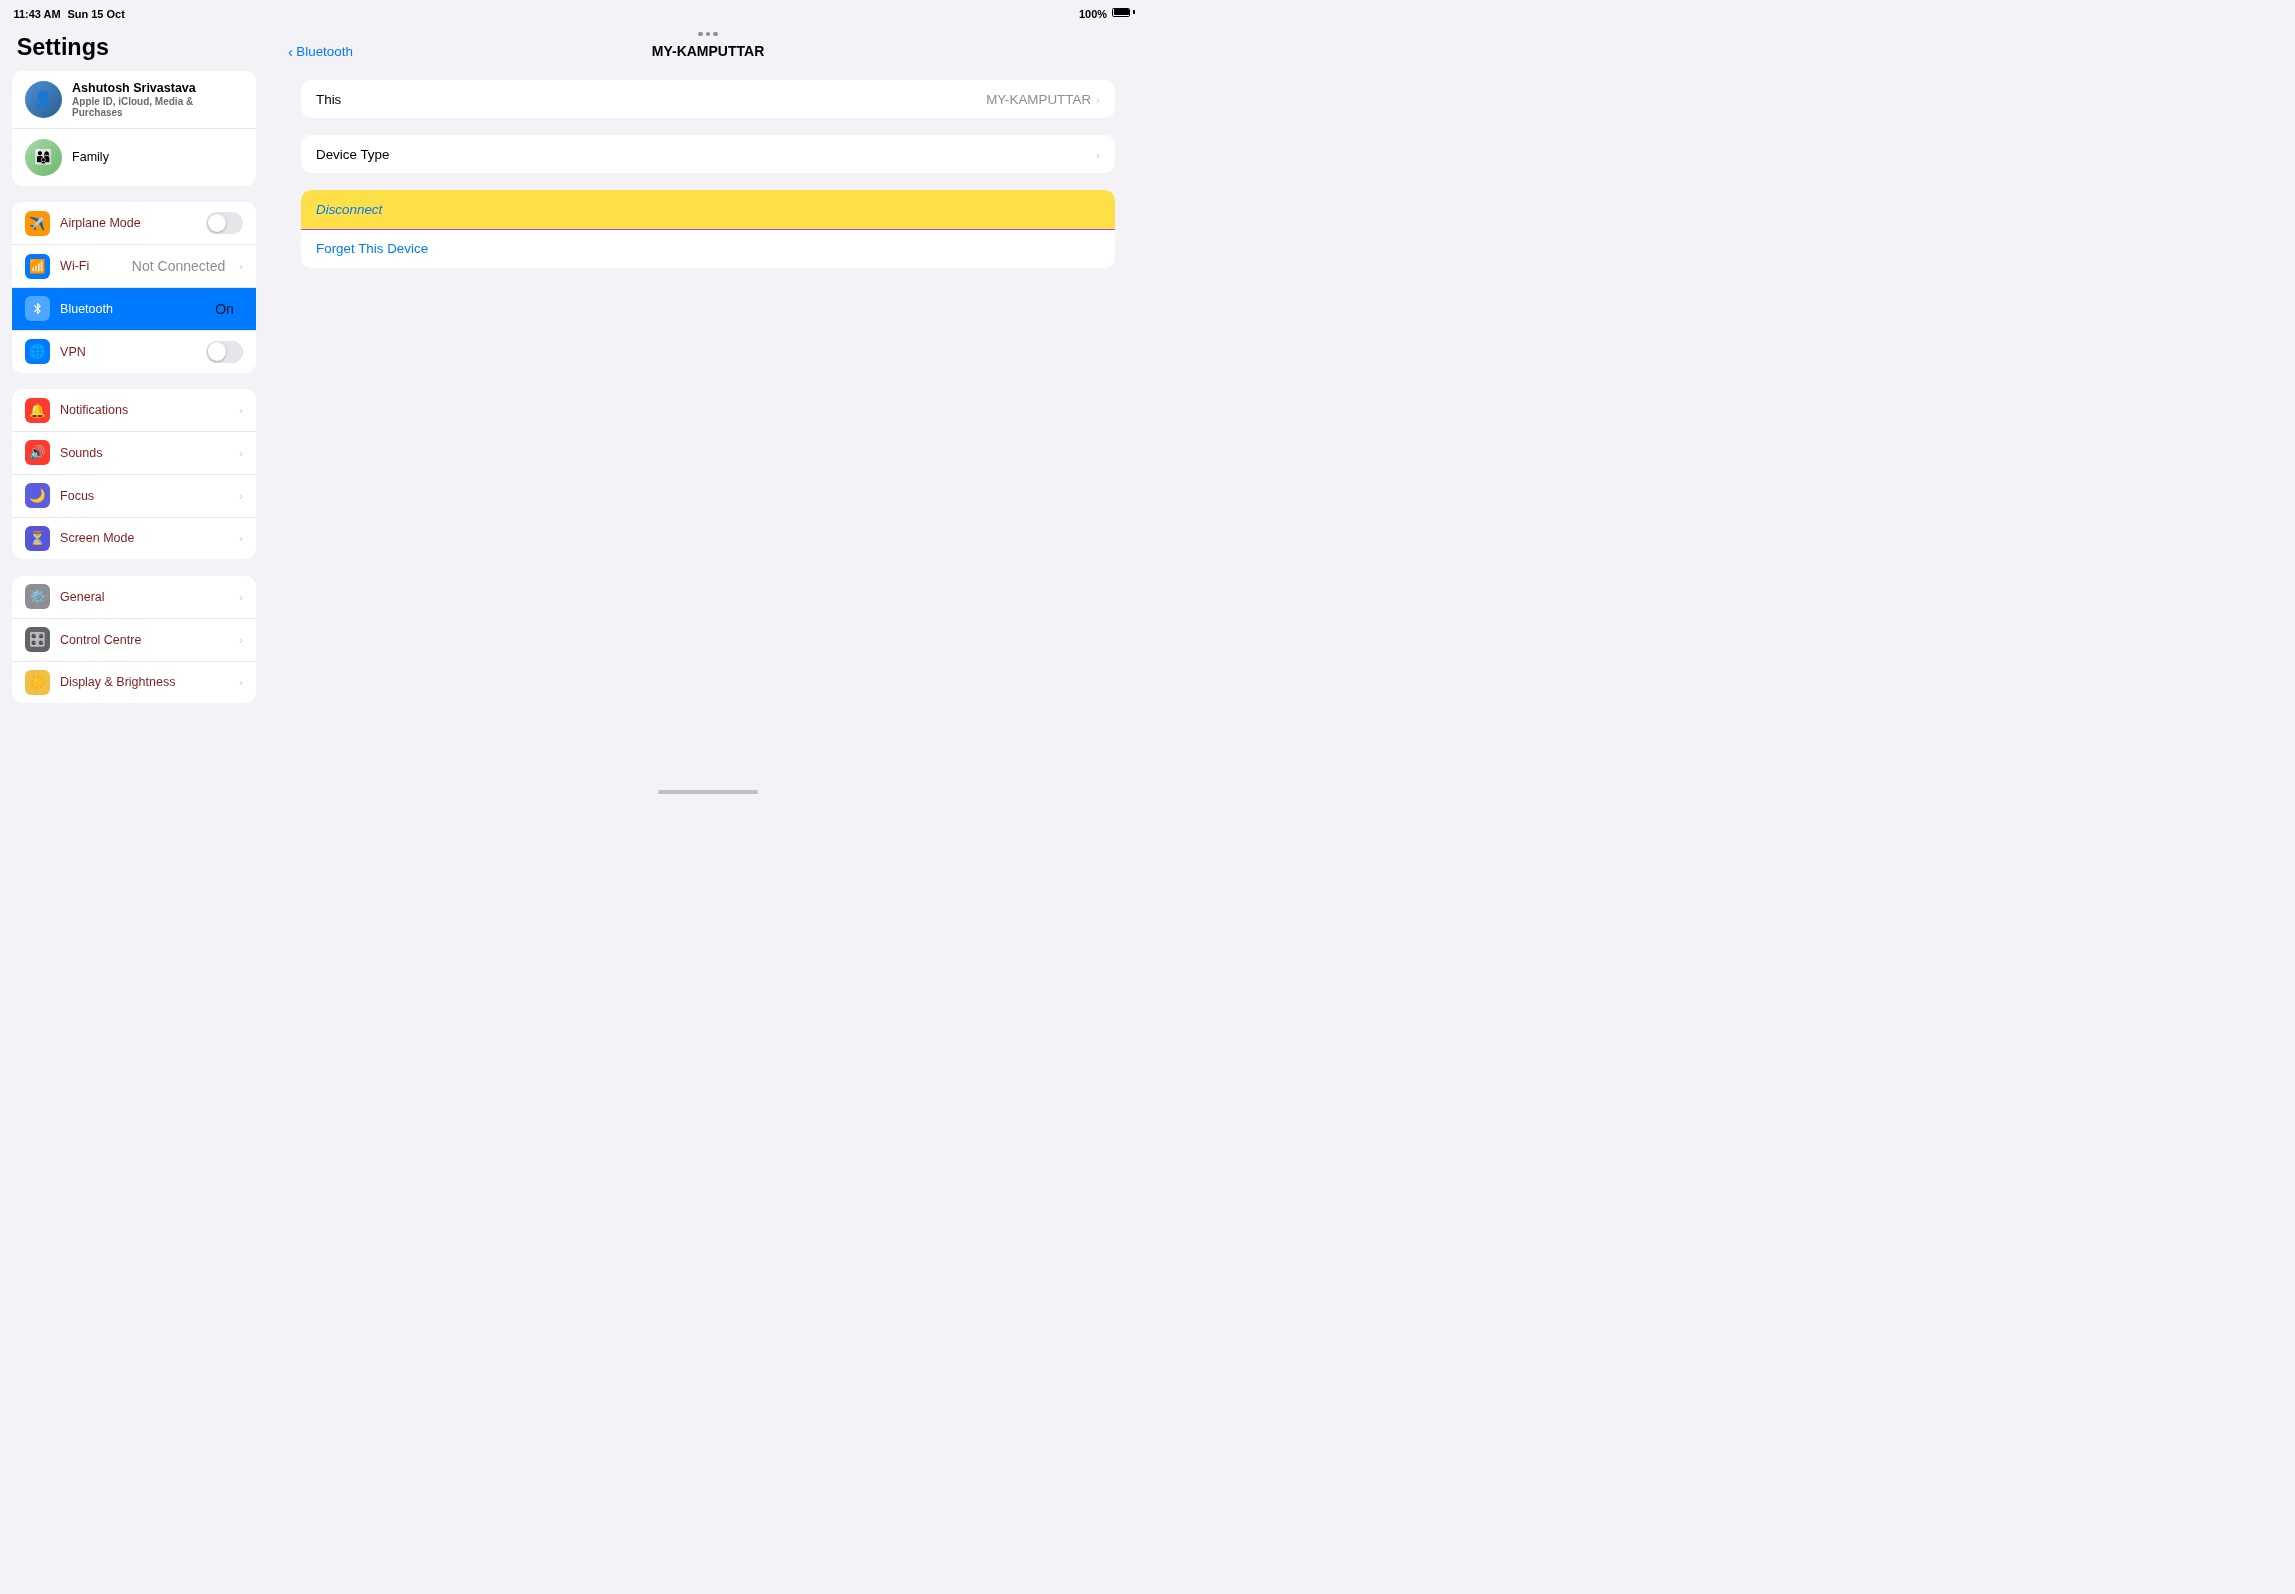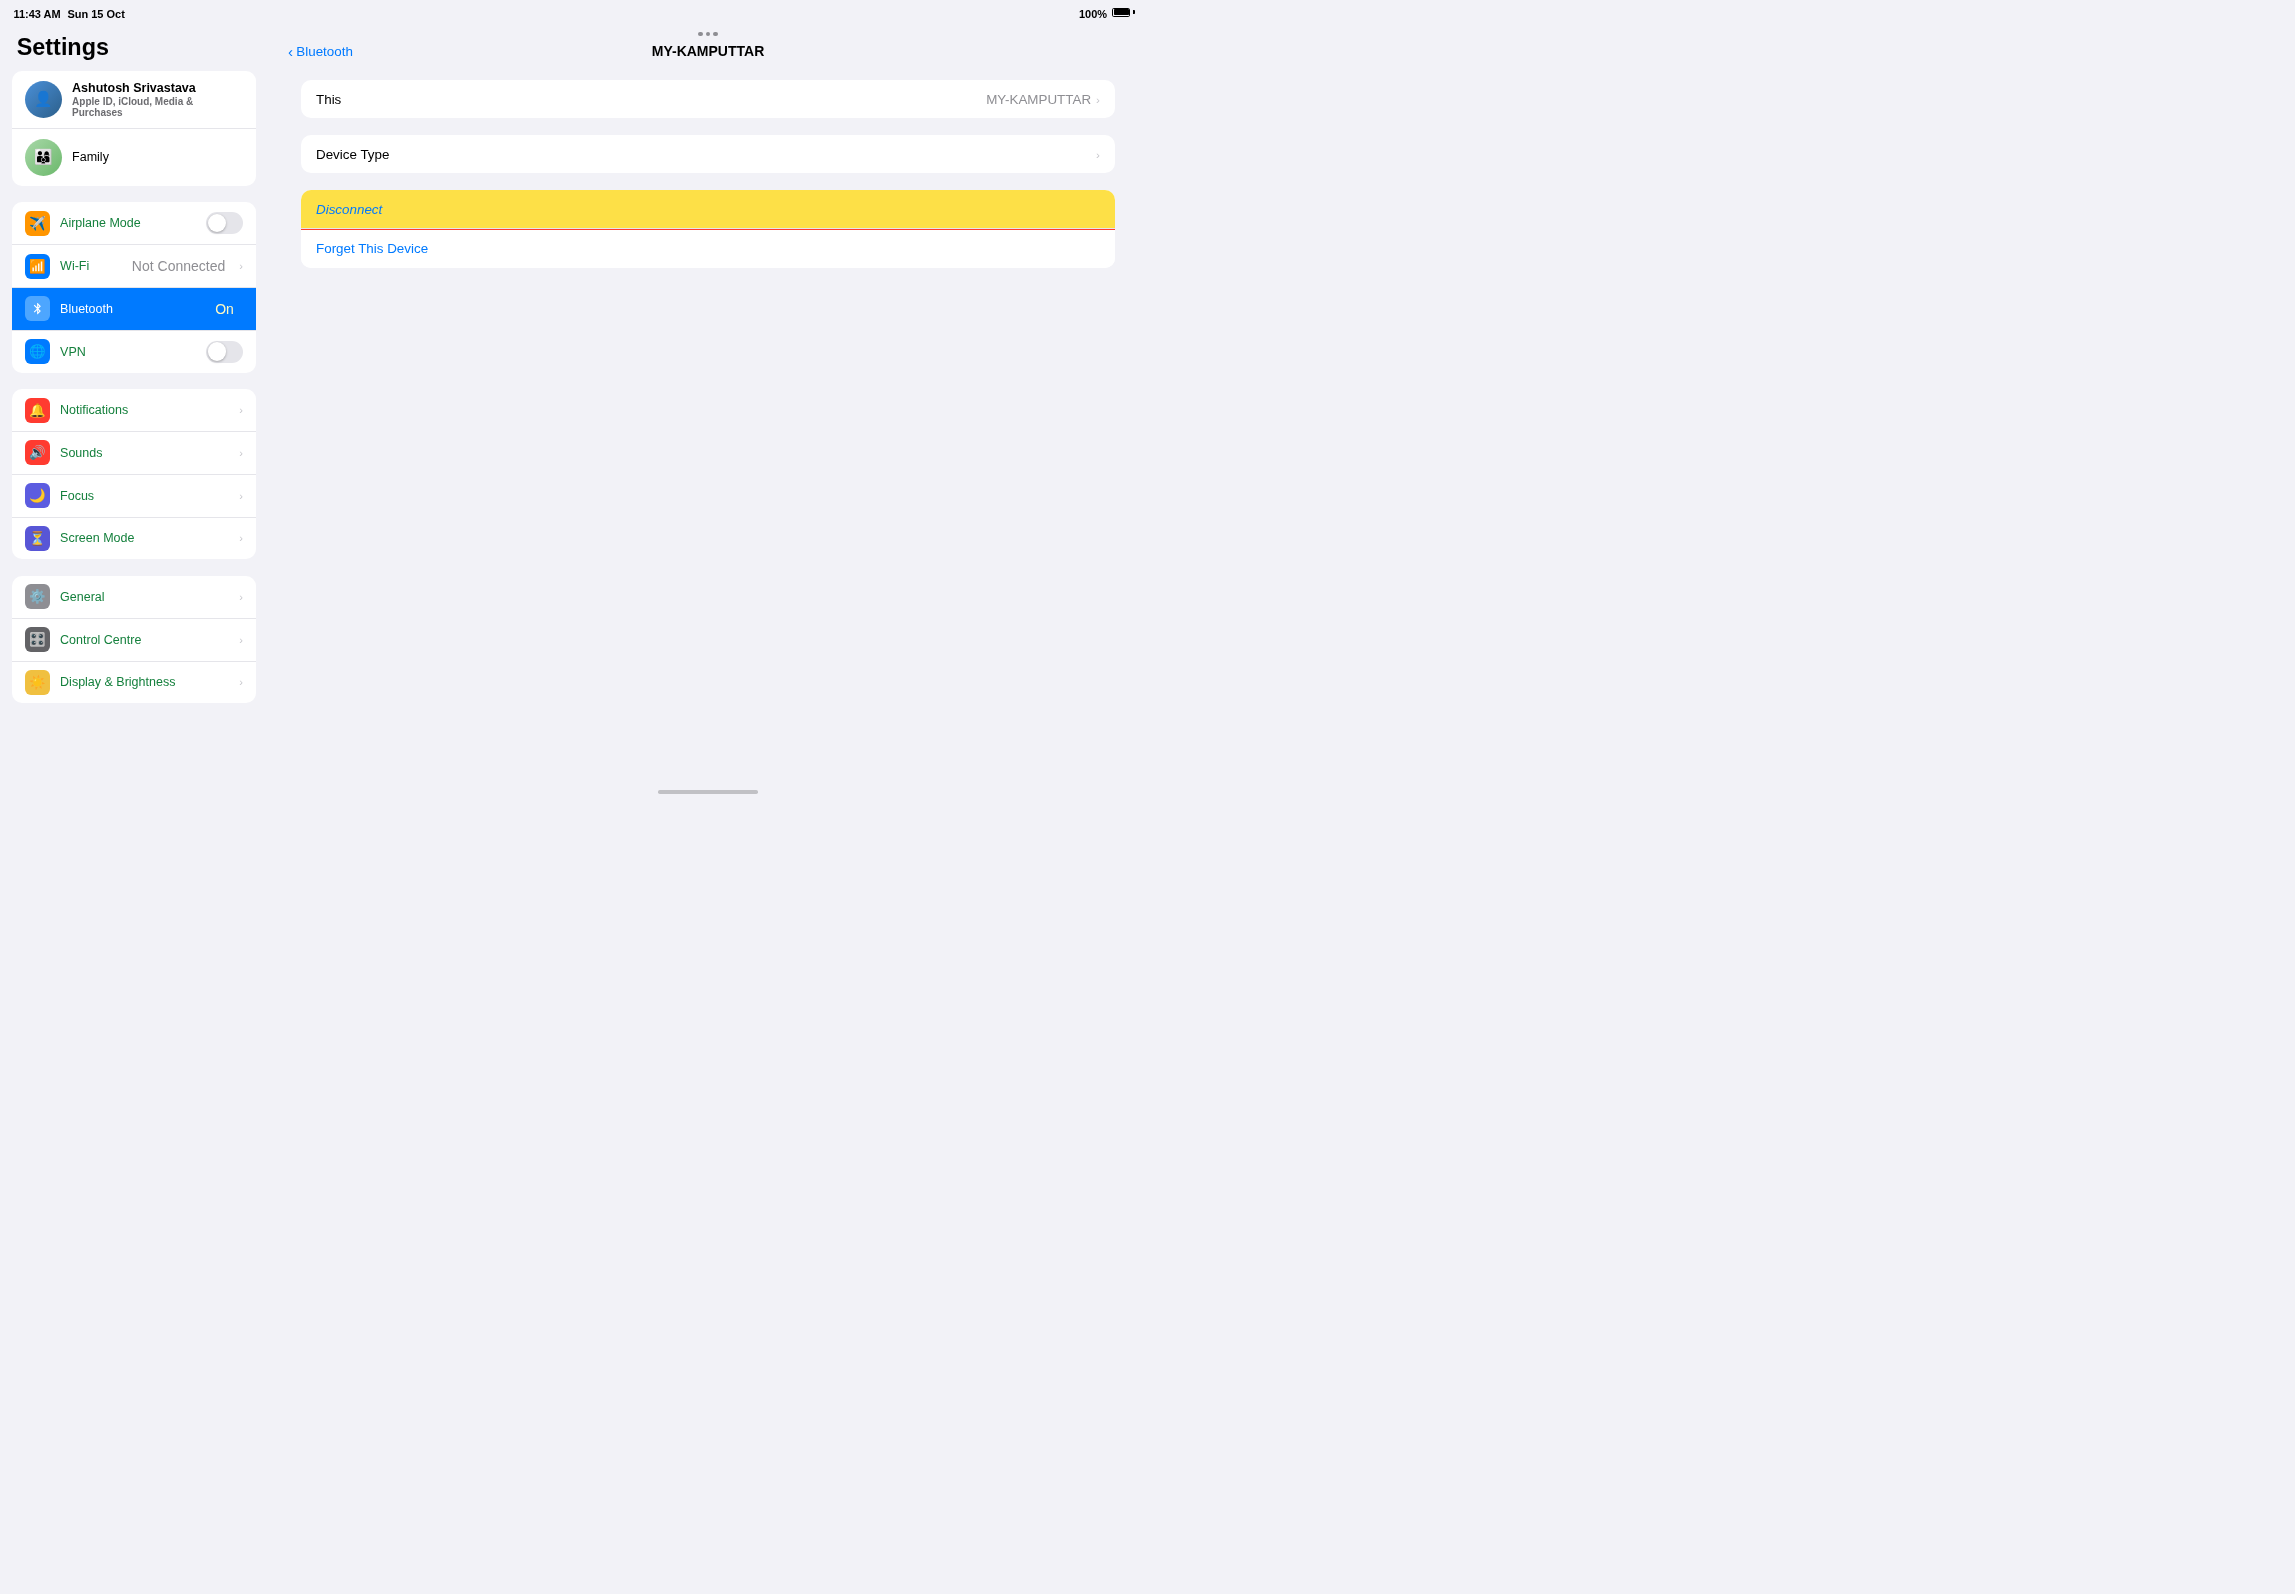--- a/index.html
+++ b/index.html
@@ -165,42 +165,42 @@
     .settings-item:last-child {
       border-bottom: none;
     }
     .settings-item.active {
       background: #007aff;
     }
     .settings-item.active .item-label {
       color: #fff;
     }
     .settings-item.active .item-value {
-      color: #fef9c3;
+      color: #0f172a;
     }
     .item-icon {
       width: 25px;
       height: 25px;
       border-radius: 5.9px;
       display: flex;
       align-items: center;
       justify-content: center;
       margin-right: 10px;
       flex-shrink: 0;
       font-size: 13.4px;
     }
     .icon-orange { background: #ff9500; }
     .icon-blue { background: #007aff; }
     .icon-bluetooth { background: #007aff; }
     .icon-globe { background: #007aff; }
     .icon-red { background: #ff3b30; }
 
     .item-label {
       font-size: 12.5px;
-      color: #15803d;
+      color: #7f1d1d;
       flex: 1;
     }
     .item-value {
       font-size: 14px;
       color: #8e8e93;
       margin-right: 9px;
       padding-left: 12px;
     }
 
     

